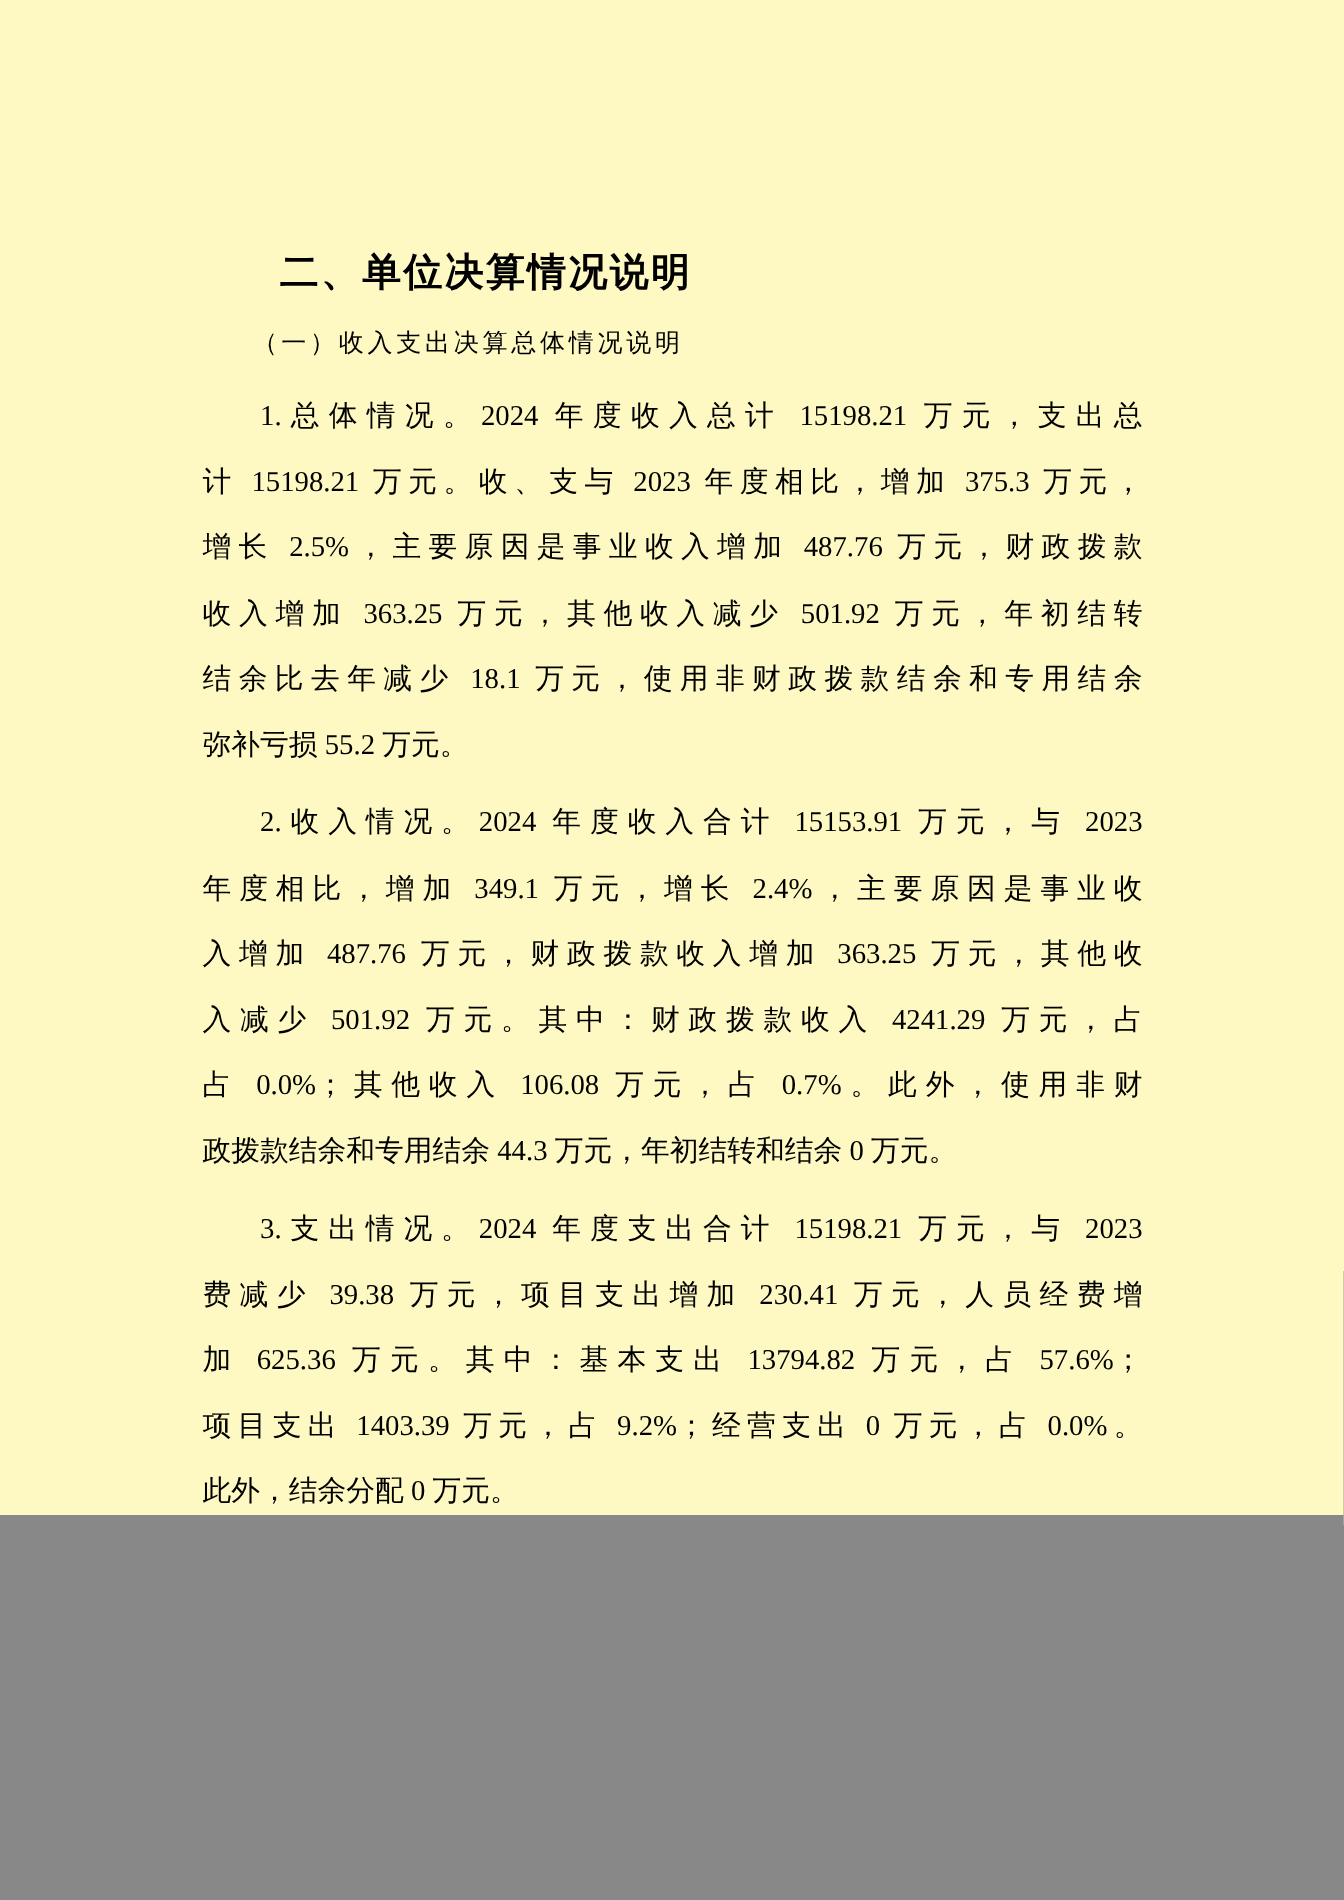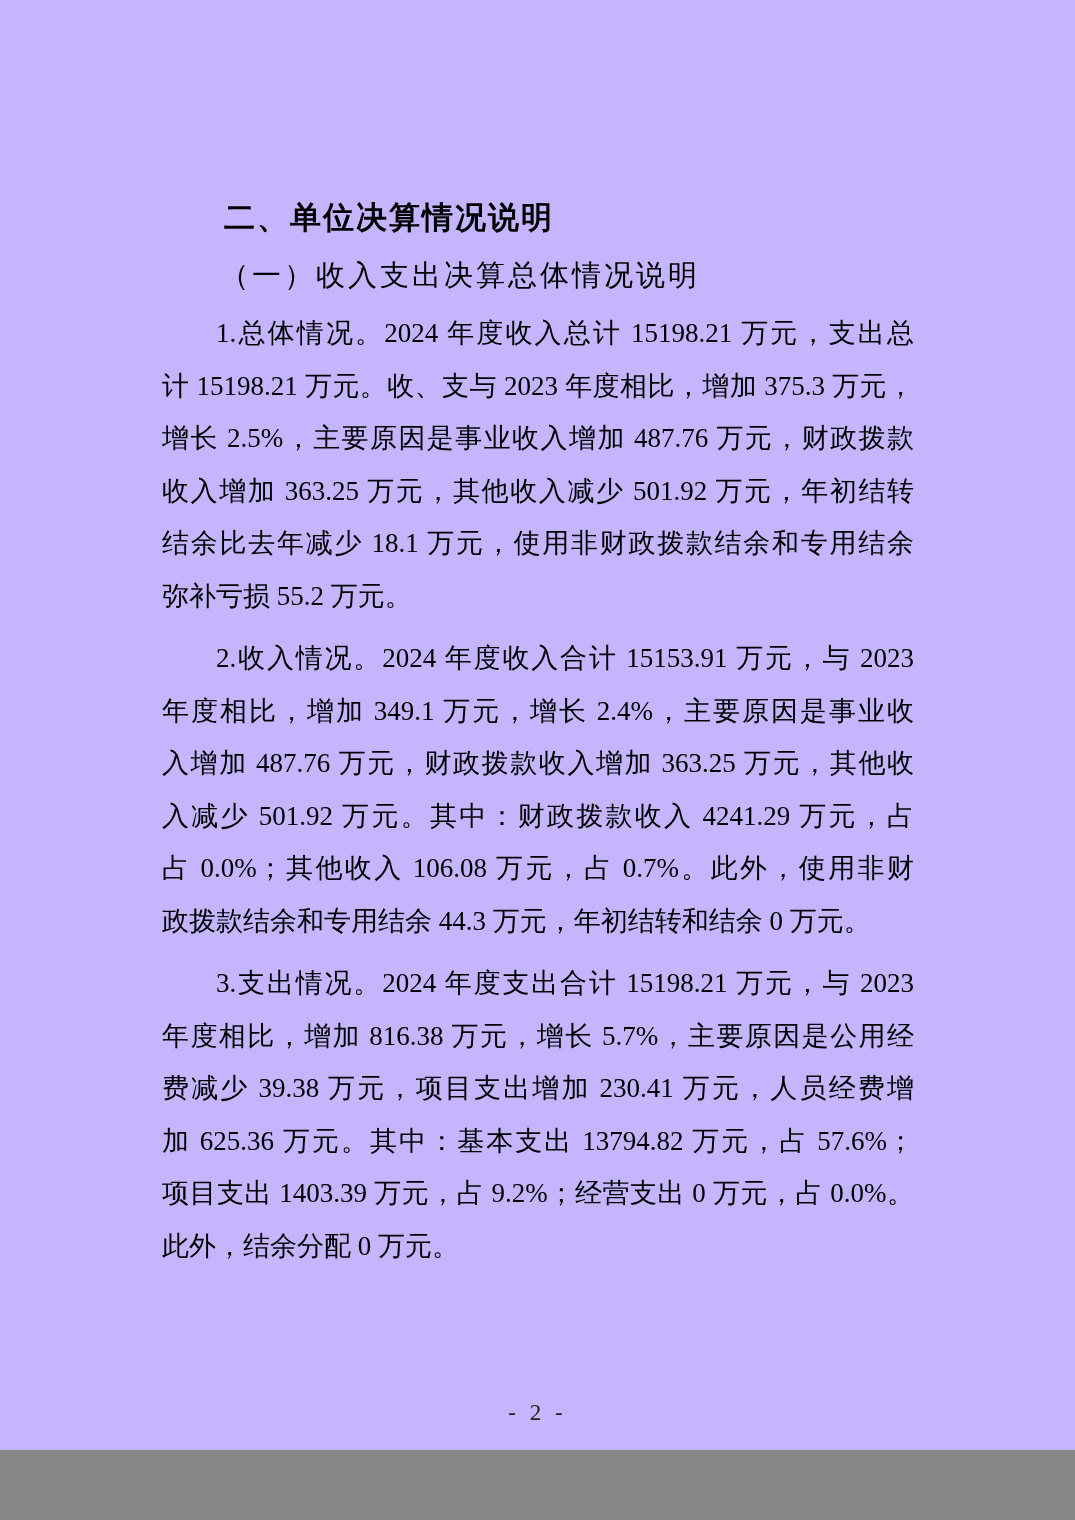--- a/index.html
+++ b/index.html
@@ -1,22 +1,22 @@
 <!DOCTYPE html>
 <html><head>
 <meta charset="utf-8">
 <style>
   * { margin: 0; padding: 0; box-sizing: border-box; }
   html, body { background: #888; }
   .page {
     position: relative;
     width: 1075px;
-    height: 1450px;
+    height: 1212px;
     margin: 0 auto;
-    background: #c4b5fd;
+    background: #fef9c3;
     color: #000000;
     font-family: "Liberation Serif", "DejaVu Serif", serif;
     overflow: hidden;
   }
   .content {
     position: absolute;
     left: 162px;
     top: 192px;
     width: 752px;
   }
@@ -24,30 +24,30 @@
     font-family: "Liberation Sans", "DejaVu Sans", sans-serif;
     font-weight: 700;
     font-size: 31px;
     line-height: 52px;
     text-indent: 2em;
     letter-spacing: 2px;
     margin-bottom: 5px;
   }
   .subheading {
     font-weight: 400;
-    font-size: 29px;
+    font-size: 20px;
     line-height: 52px;
     text-indent: 2em;
     letter-spacing: 3px;
     margin-bottom: 6px;
   }
   .para { margin-bottom: 10px; }
   .para:last-of-type { margin-bottom: 0; }
   .line {
-    font-size: 27px;
+    font-size: 23px;
     line-height: 52.5px;
     text-align: justify;
     text-align-last: justify;
     text-justify: inter-character;
     overflow: hidden;
     white-space: pre;
   }
   .line.first { text-indent: 2em; }
   .line.last { text-align-last: left; }
   .page-number {
@@ -85,21 +85,20 @@
       <div class="line first">2.收入情况。2024 年度收入合计 15153.91 万元，与 2023</div>
       <div class="line">年度相比，增加 349.1 万元，增长 2.4%，主要原因是事业收</div>
       <div class="line">入增加 487.76 万元，财政拨款收入增加 363.25 万元，其他收</div>
       <div class="line">入减少 501.92 万元。其中：财政拨款收入 4241.29 万元，占</div>
       <div class="line">占 0.0%；其他收入 106.08 万元，占 0.7%。此外，使用非财</div>
       <div class="line last">政拨款结余和专用结余 44.3 万元，年初结转和结余 0 万元。</div>
     </div>
 
     <div class="para">
       <div class="line first">3.支出情况。2024 年度支出合计 15198.21 万元，与 2023</div>
-      <div class="line">年度相比，增加 816.38 万元，增长 5.7%，主要原因是公用经</div>
       <div class="line">费减少 39.38 万元，项目支出增加 230.41 万元，人员经费增</div>
       <div class="line">加 625.36 万元。其中：基本支出 13794.82 万元，占 57.6%；</div>
       <div class="line">项目支出 1403.39 万元，占 9.2%；经营支出 0 万元，占 0.0%。</div>
       <div class="line last">此外，结余分配 0 万元。</div>
     </div>
 
   </div>
 
   <div class="page-number">- 2 -</div>
 </div>

